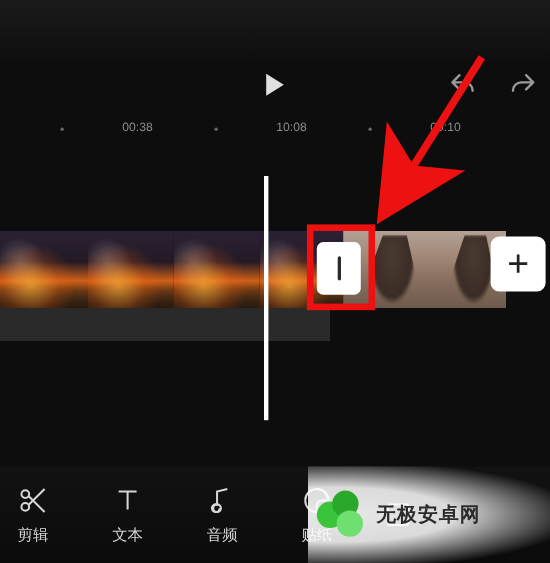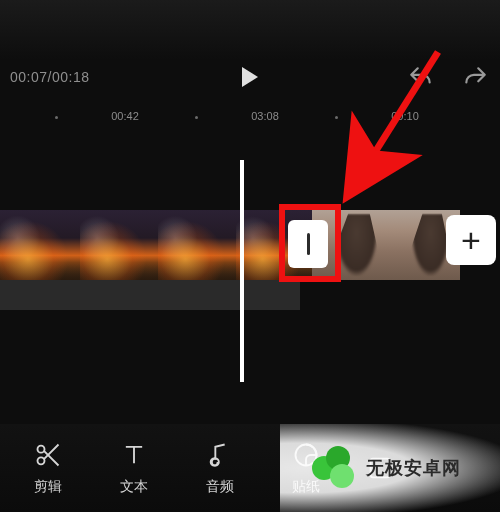--- a/index.html
+++ b/index.html
@@ -104,35 +104,35 @@
     display:flex; align-items:center; justify-content:center;
     color:#222; font-size:34px; font-weight:300; line-height:1;
   }
   
   .arrow { position:absolute; pointer-events:none; }
   
   .toolbar {
     position:absolute; left:0; right:0; bottom:0; height:88px; top:auto;
     background: linear-gradient(#121212,#0b0b0b);
     display:flex; align-items:center; justify-content:flex-start;
-    padding:0 22px; gap:34px;
+    padding:0 4px; gap:34px;
   }
   .tool {
     display:flex; flex-direction:column; align-items:center; gap:8px;
     color:#d6d6d6; font-size:14px; min-width:52px;
   }
   .tool .glyph { height:30px; display:flex; align-items:center; justify-content:center; }
   .tool .glyph svg { width:28px; height:28px; stroke:#d6d6d6; fill:none; stroke-width:1.6; }
   .tool .label { font-family: "STKaiti","Kaiti SC","KaiTi",serif; }
   .tool.half { min-width:20px; }
   
   .watermark {
     position:absolute; right:0; bottom:0; height:88px; width:220px;
     background: radial-gradient(ellipse at 10% 50%, rgba(255,255,255,0.9), rgba(255,255,255,0.85) 40%, rgba(255,255,255,0.0) 80%);
-    display:flex; align-items:center; gap:10px; padding-left:32px;
+    display:flex; align-items:center; gap:10px; padding-left:8px;
     color:#111;
   }
   .wm-logo {
     width:44px; height:44px; position:relative;
   }
   .wm-logo .c1,.wm-logo .c2,.wm-logo .c3{
     position:absolute; border-radius:50%;
     width:24px; height:24px;
   }
   .wm-logo .c1{ background:#39c43a; left:0; top:10px; }
@@ -141,43 +141,42 @@
   .wm-text .t1{ font-size:18px; font-weight:700; color:#2b2b2b; letter-spacing:1px;}
   .wm-text .t2{ font-size:12px; color:#555; letter-spacing:0.5px;}
 </style>
 </head>
 <body>
 
 <div class="stage">
   <div class="veil-top"></div>
 
   <div class="ctrl">
-    <span class="time">00:07/00:18</span>
     <div class="playwrap">
       <span class="play"></span>
     </div>
     <div class="undoredo">
       <span class="urbtn">
         <svg viewBox="0 0 24 24">
             <path d="M9 4 3 10l6 6M3 10h10a7 7 0 0 1 7 7" fill="none" stroke="#9a9a9a" stroke-width="2" stroke-linecap="round" stroke-linejoin="round"></path>
           </svg>
       </span>
       <span class="urbtn">
         <svg viewBox="0 0 24 24">
             <path d="M15 4l6 6-6 6M21 10H11a7 7 0 0 0-7 7" fill="none" stroke="#9a9a9a" stroke-width="2" stroke-linecap="round" stroke-linejoin="round"></path>
           </svg>
       </span>
     </div>
   </div>
 
   <div class="ruler">
     <span class="tickdot" style="left:55px"></span>
-    <span class="ticklabel" style="left:125px">00:42</span>
+    <span class="ticklabel" style="left:125px">00:38</span>
     <span class="tickdot" style="left:195px"></span>
-    <span class="ticklabel" style="left:265px">03:08</span>
+    <span class="ticklabel" style="left:265px">10:08</span>
     <span class="tickdot" style="left:335px"></span>
     <span class="ticklabel" style="left:405px">00:10</span>
   </div>
 
   <div class="timeline-area">
     <div class="thumbs">
       <div class="thumb sunset" style="width:80px"></div>
       <div class="thumb sunset" style="width:78px"></div>
       <div class="thumb sunset" style="width:78px"></div>
       <div class="thumb sunset" style="width:76px"></div>

